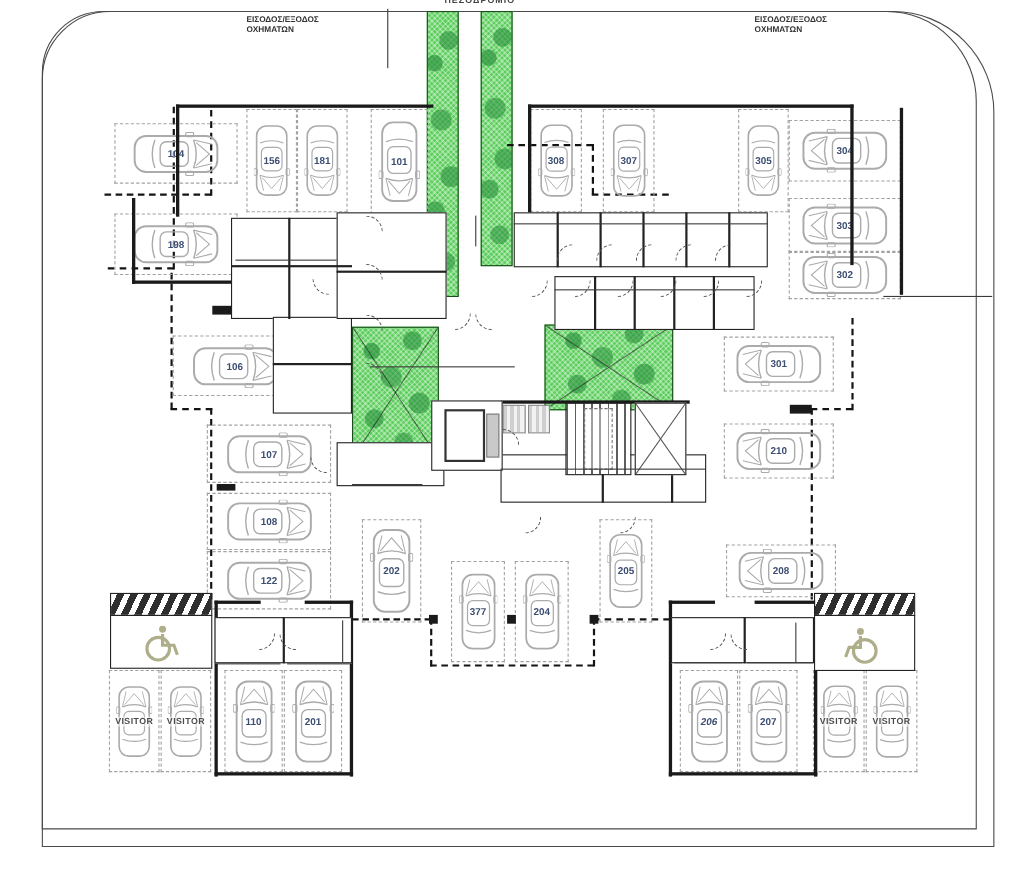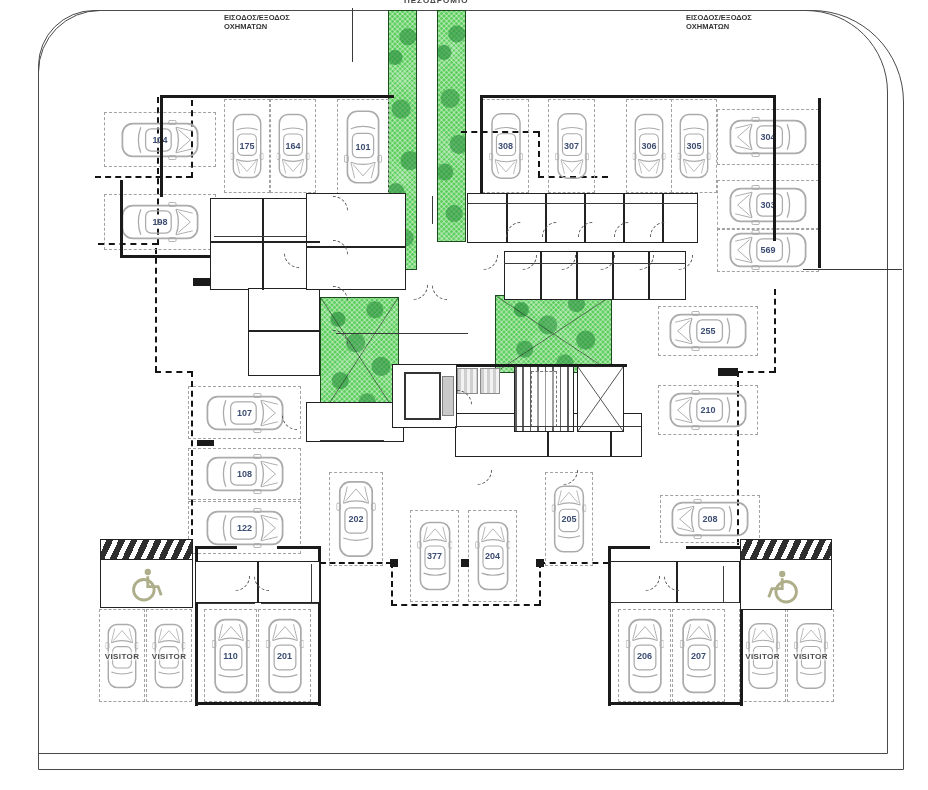--- a/index.html
+++ b/index.html
@@ -146,28 +146,28 @@
       <div class="ovl-v" style="left: 538px; top: 131px; height: 46px; position: absolute;"></div>
       <div class="ovl-h" style="left: 538px; top: 176px; width: 70px; position: absolute;"></div>
     </div>
 
   <div class="layer">
 
       <div class="stall dir-down" style="left: 224px; top: 99px; width: 46px; height: 94px; position: absolute;">
         <svg class="car-svg">
           <use href="#car-sym"></use>
         </svg>
-        <span class="stall-label">175</span>
+        <span class="stall-label">156</span>
       </div>
 
       <div class="stall dir-down" style="left: 270px; top: 99px; width: 46px; height: 94px; position: absolute;">
         <svg class="car-svg">
           <use href="#car-sym"></use>
         </svg>
-        <span class="stall-label">164</span>
+        <span class="stall-label">181</span>
       </div>
 
       <div class="stall dir-down" style="left: 337px; top: 99px; width: 52px; height: 96px; position: absolute; text-align: right;">
         <svg class="car-svg">
           <use href="#car-sym"></use>
         </svg>
         <span class="stall-label">101</span>
       </div>
 
       <div class="stall dir-right" style="left: 104px; top: 112px; width: 112px; height: 55px; position: absolute;">
@@ -177,20 +177,26 @@
         <span class="stall-label">104</span>
       </div>
 
       <div class="stall dir-right" style="left: 104px; top: 194px; width: 112px; height: 56px; position: absolute;">
         <svg class="car-svg">
           <use href="#car-sym"></use>
         </svg>
         <span class="stall-label">198</span>
       </div>
 
+      <div class="stall dir-right" style="left: 157px; top: 305px; width: 113px; height: 55px; position: absolute;">
+        <svg class="car-svg">
+          <use href="#car-sym"></use>
+        </svg>
+        <span class="stall-label">106</span>
+      </div>
 
       <div class="stall dir-right" style="left: 188px; top: 386px; width: 113px; height: 53px; position: absolute;">
         <svg class="car-svg">
           <use href="#car-sym"></use>
         </svg>
         <span class="stall-label">107</span>
       </div>
 
       <div class="stall dir-right" style="left: 188px; top: 448px; width: 113px; height: 52px; position: absolute;">
         <svg class="car-svg">
@@ -213,26 +219,20 @@
         <span class="stall-label">308</span>
       </div>
 
       <div class="stall dir-down" style="left: 548px; top: 99px; width: 47px; height: 94px; position: absolute;">
         <svg class="car-svg">
           <use href="#car-sym"></use>
         </svg>
         <span class="stall-label">307</span>
       </div>
 
-      <div class="stall dir-down" style="left: 626px; top: 99px; width: 46px; height: 94px; position: absolute;">
-        <svg class="car-svg">
-          <use href="#car-sym"></use>
-        </svg>
-        <span class="stall-label">306</span>
-      </div>
 
       <div class="stall dir-down" style="left: 671px; top: 99px; width: 46px; height: 94px; position: absolute;">
         <svg class="car-svg">
           <use href="#car-sym"></use>
         </svg>
         <span class="stall-label">305</span>
       </div>
 
       <div class="stall dir-left" style="left: 717px; top: 109px; width: 102px; height: 56px; position: absolute;">
         <svg class="car-svg">
@@ -245,28 +245,28 @@
         <svg class="car-svg">
           <use href="#car-sym"></use>
         </svg>
         <span class="stall-label">303</span>
       </div>
 
       <div class="stall dir-left" style="left: 717px; top: 228px; width: 102px; height: 44px; position: absolute;">
         <svg class="car-svg">
           <use href="#car-sym"></use>
         </svg>
-        <span class="stall-label">569</span>
+        <span class="stall-label">302</span>
       </div>
 
       <div class="stall dir-left" style="left: 658px; top: 306px; width: 100px; height: 50px; position: absolute;">
         <svg class="car-svg">
           <use href="#car-sym"></use>
         </svg>
-        <span class="stall-label">255</span>
+        <span class="stall-label">301</span>
       </div>
 
       <div class="stall dir-left" style="left: 658px; top: 385px; width: 100px; height: 50px; position: absolute; text-align: center;">
         <svg class="car-svg">
           <use href="#car-sym"></use>
         </svg>
         <span class="stall-label">210</span>
       </div>
 
 
@@ -312,21 +312,21 @@
         <span class="stall-label">110</span>
       </div>
 
       <div class="stall dir-up" style="left: 258px; top: 609px; width: 53px; height: 93px; position: absolute;">
         <svg class="car-svg">
           <use href="#car-sym"></use>
         </svg>
         <span class="stall-label">201</span>
       </div>
 
-      <div class="stall dir-up" style="left: 618px; top: 609px; width: 53px; height: 93px; position: absolute;">
+      <div class="stall dir-up" style="left: 618px; top: 609px; width: 53px; height: 93px; position: absolute; font-style: italic;">
         <svg class="car-svg">
           <use href="#car-sym"></use>
         </svg>
         <span class="stall-label">206</span>
       </div>
 
       <div class="stall dir-up" style="left: 672px; top: 609px; width: 53px; height: 93px; position: absolute;">
         <svg class="car-svg">
           <use href="#car-sym"></use>
         </svg>

